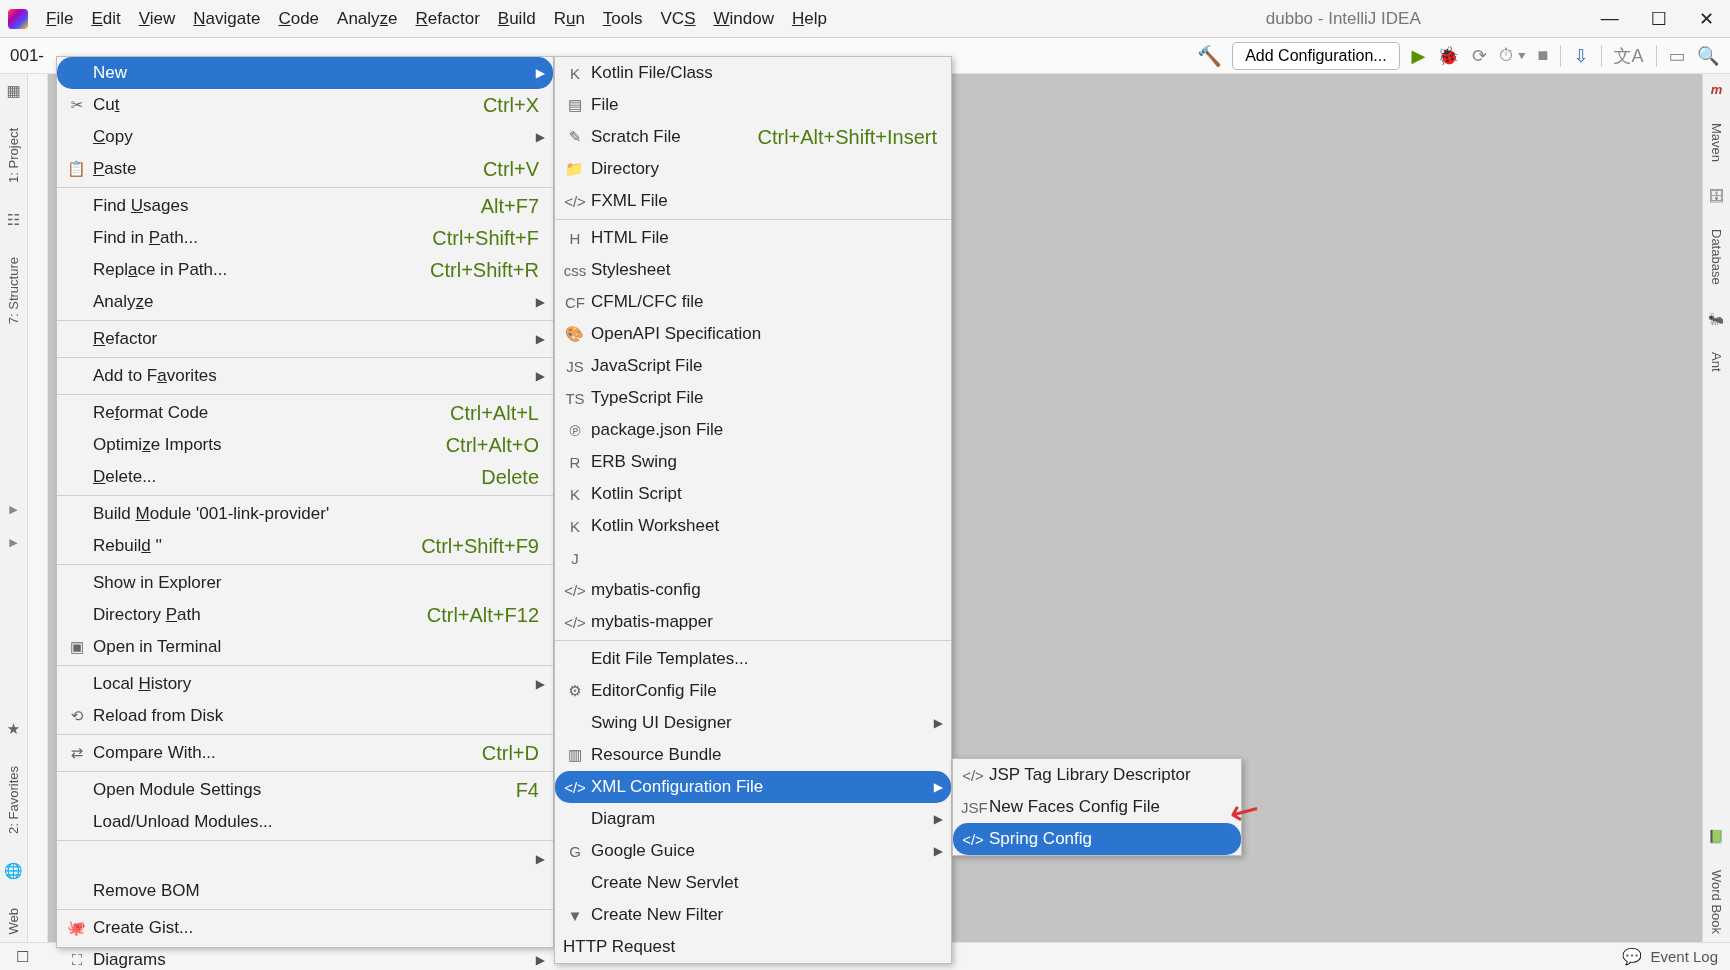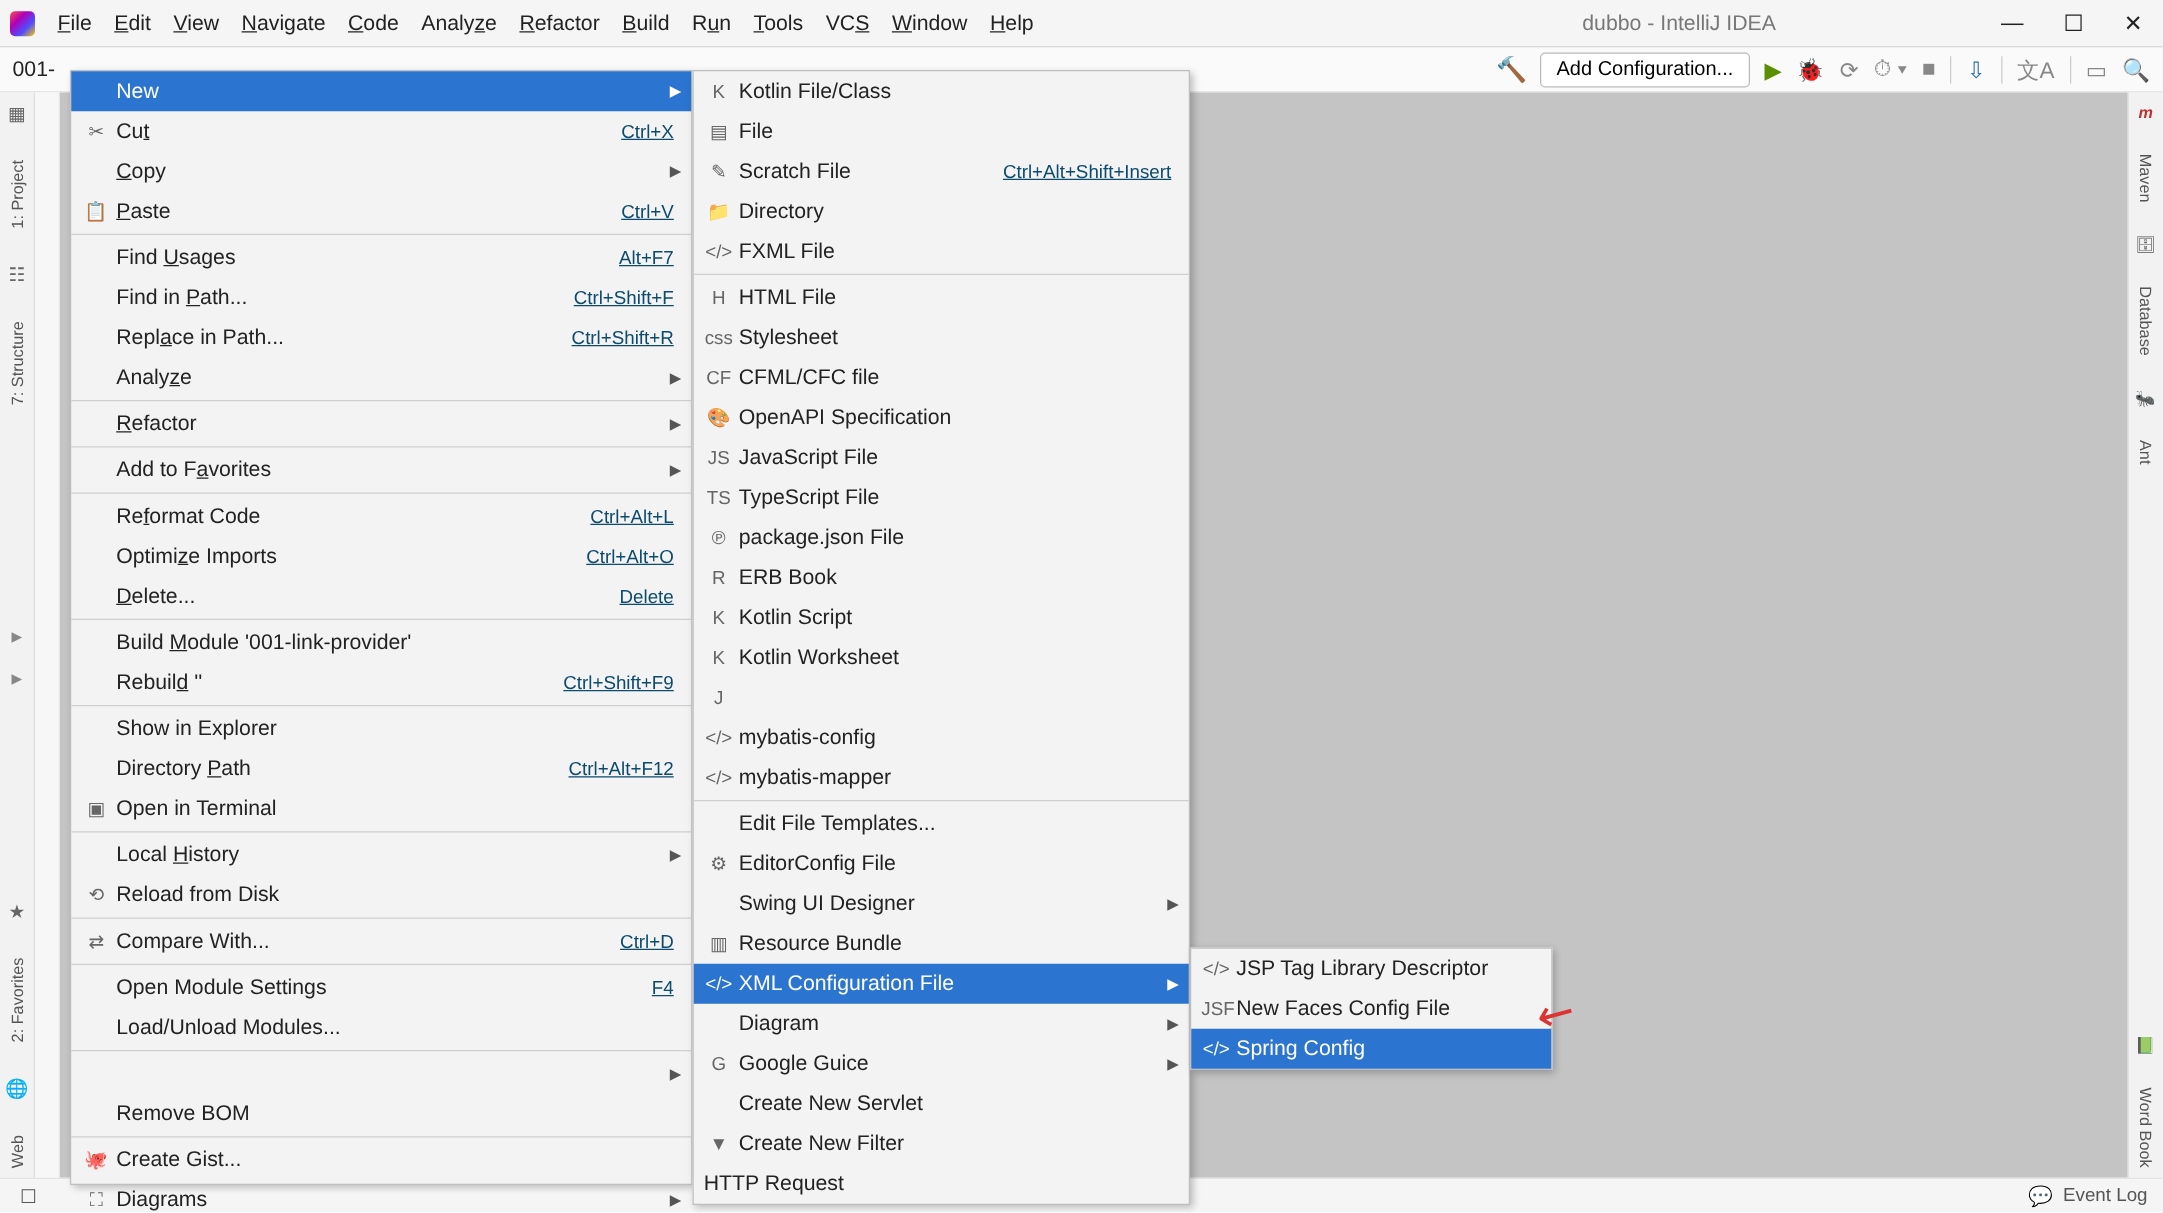--- a/index.html
+++ b/index.html
@@ -29,24 +29,24 @@
 .right-gutter .vtab { transform: none; }
 .statusbar { height: 28px; background: #f5f5f5; border-top: 1px solid #ddd; display: flex; align-items: center; justify-content: flex-end; padding: 0 12px; font-size: 15px; color: #555; gap: 8px; }
 .statusbar .icn { font-size: 16px; }
 
 
 .ctx { position: absolute; background: #f3f3f3; border: 1px solid #bfbfbf; box-shadow: 2px 2px 6px rgba(0,0,0,0.25); z-index: 10; }
 .ctx .row { display: flex; align-items: center; height: 32px; font-size: 17px; color: #222; padding: 0 14px 0 8px; position: relative; white-space: nowrap; }
 .ctx .row .ic { width: 24px; text-align: center; font-size: 15px; color: #666; margin-right: 4px; }
 .ctx .row .lbl { flex: 1; }
 .ctx .row .lbl u { text-decoration: underline; }
-.ctx .row .sc { color: #0c4a6e; font-size: 15px; margin-left: 28px; text-decoration: underline; }
+.ctx .row .sc { color: #4d7c0f; font-size: 20px; margin-left: 28px; }
 .ctx .row .arr { position: absolute; right: 8px; font-size: 12px; color: #555; }
 .ctx .sep { height: 1px; background: #cfcfcf; margin: 2px 0; }
-.ctx .row.sel { background: #2b74d0; color: #fff; }
+.ctx .row.sel { background: #2b74d0; color: #fff; border-radius: 15px; }
 .ctx .row.sel .sc, .ctx .row.sel .ic, .ctx .row.sel .arr { color: #fff; }
 #ctx1 { left: 56px; top: 56px; width: 498px; height: 892px; }
 #ctx2 { left: 554px; top: 56px; width: 398px; }
 #ctx3 { left: 952px; top: 758px; width: 290px; }
 .arrow-annot { position: absolute; left: 1230px; top: 790px; color: #d33; font-size: 36px; transform: rotate(30deg); z-index: 20; }
 </style>
 </head>
 <body>
 
 <div class="titlebar">
@@ -324,21 +324,21 @@
     <div class="row">
       <span class="ic">TS</span>
       <span class="lbl">TypeScript File</span>
     </div>
     <div class="row">
       <span class="ic">℗</span>
       <span class="lbl">package.json File</span>
     </div>
     <div class="row">
       <span class="ic">R</span>
-      <span class="lbl">ERB Book</span>
+      <span class="lbl">ERB Swing</span>
     </div>
     <div class="row">
       <span class="ic">K</span>
       <span class="lbl">Kotlin Script</span>
     </div>
     <div class="row">
       <span class="ic">K</span>
       <span class="lbl">Kotlin Worksheet</span>
     </div>
     <div class="row">

